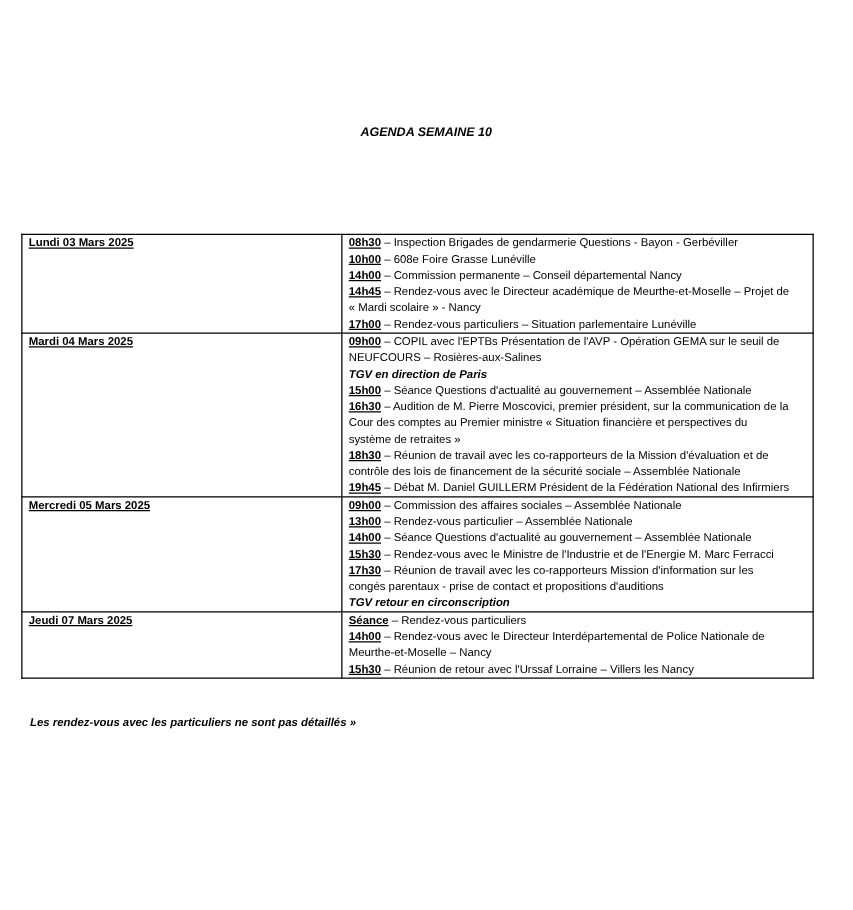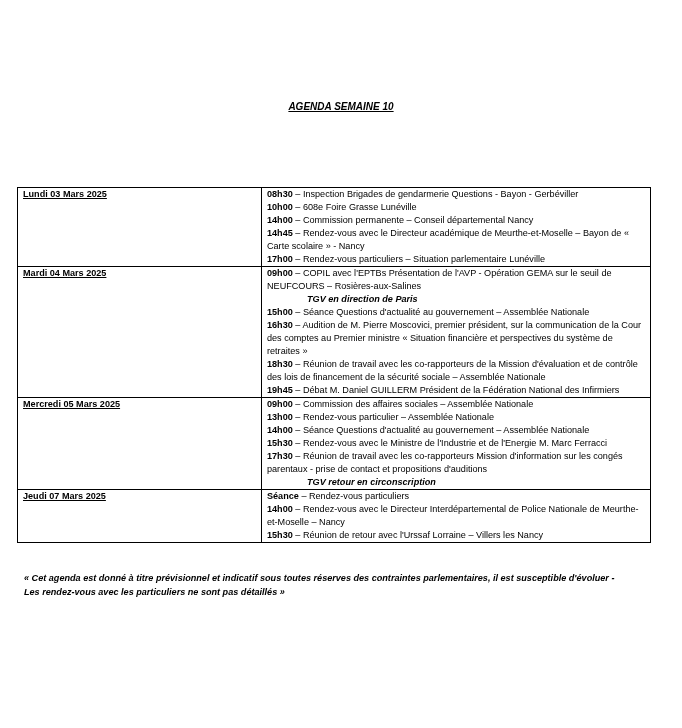--- a/index.html
+++ b/index.html
@@ -1,45 +1,45 @@
 <!DOCTYPE html>
 <html><head>
   <meta charset="utf-8">
   <style>
     html, body { margin: 0; padding: 0; background: #ffffff; }
     body { width: 682px; height: 728px; position: relative; overflow: hidden;
            font-family: "Liberation Sans", "DejaVu Sans", sans-serif; color: #000; }
     .title { position: absolute; top: 101px; left: 0; width: 682px; text-align: center;
-             font-size: 10px; font-weight: bold; font-style: italic; text-decoration: underline; }
+             font-size: 10px; font-weight: bold; font-style: italic; }
     table.agenda { position: absolute; top: 187px; left: 17px; width: 634px;
                    border-collapse: collapse; font-size: 9.1px; line-height: 13px; }
-    table.agenda td { border: 1.3px solid #000; vertical-align: top; padding: 0 4px 0 5px; }
+    table.agenda td { border: 1.3px solid #000; vertical-align: top; padding: 0 16px 0 5px; }
     td.day { width: 234px; }
     .day-label { font-weight: bold; text-decoration: underline; }
     .entry { display: block; }
-    .time { font-weight: bold; }
-    .travel { font-weight: bold; font-style: italic; display: block; margin-left: 40px; }
+    .time { font-weight: bold; text-decoration: underline; }
+    .travel { font-weight: bold; font-style: italic; display: block; }
     .note { position: absolute; top: 571px; left: 24px; width: 630px; font-size: 9.1px;
             line-height: 14px; font-weight: bold; font-style: italic; }
     .note span { display: block; }
   </style>
 </head>
 <body>
 
 <div class="title">AGENDA SEMAINE 10</div>
 
 <table class="agenda">
   <tbody>
     <tr>
       <td class="day"><span class="day-label">Lundi 03 Mars 2025</span></td>
       <td>
         <span class="entry"><span class="time">08h30</span><span> – Inspection Brigades de gendarmerie Questions - Bayon - Gerbéviller</span></span>
         <span class="entry"><span class="time">10h00</span><span> – 608e Foire Grasse Lunéville</span></span>
         <span class="entry"><span class="time">14h00</span><span> – Commission permanente – Conseil départemental Nancy</span></span>
-        <span class="entry"><span class="time">14h45</span><span> – Rendez-vous avec le Directeur académique de Meurthe-et-Moselle – Bayon de « Carte scolaire » - Nancy</span></span>
+        <span class="entry"><span class="time">14h45</span><span> – Rendez-vous avec le Directeur académique de Meurthe-et-Moselle – Projet de « Mardi scolaire » - Nancy</span></span>
         <span class="entry"><span class="time">17h00</span><span> – Rendez-vous particuliers – Situation parlementaire Lunéville</span></span>
       </td>
     </tr>
     <tr>
       <td class="day"><span class="day-label">Mardi 04 Mars 2025</span></td>
       <td>
         <span class="entry"><span class="time">09h00</span><span> – COPIL avec l'EPTBs Présentation de l'AVP - Opération GEMA sur le seuil de NEUFCOURS – Rosières-aux-Salines</span></span>
         <span class="travel">TGV en direction de Paris</span>
         <span class="entry"><span class="time">15h00</span><span> – Séance Questions d'actualité au gouvernement – Assemblée Nationale</span></span>
         <span class="entry"><span class="time">16h30</span><span> – Audition de M. Pierre Moscovici, premier président, sur la communication de la Cour des comptes au Premier ministre « Situation financière et perspectives du système de retraites »</span></span>
@@ -63,15 +63,14 @@
       <td>
         <span class="entry"><span class="time">Séance</span><span> – Rendez-vous particuliers</span></span>
         <span class="entry"><span class="time">14h00</span><span> – Rendez-vous avec le Directeur Interdépartemental de Police Nationale de Meurthe-et-Moselle – Nancy</span></span>
         <span class="entry"><span class="time">15h30</span><span> – Réunion de retour avec l'Urssaf Lorraine – Villers les Nancy</span></span>
       </td>
     </tr>
   </tbody>
 </table>
 
 <div class="note">
-  <span>« Cet agenda est donné à titre prévisionnel et indicatif sous toutes réserves des contraintes parlementaires, il est susceptible d'évoluer -</span>
   <span>Les rendez-vous avec les particuliers ne sont pas détaillés »</span>
 </div>
 
 </body></html>

